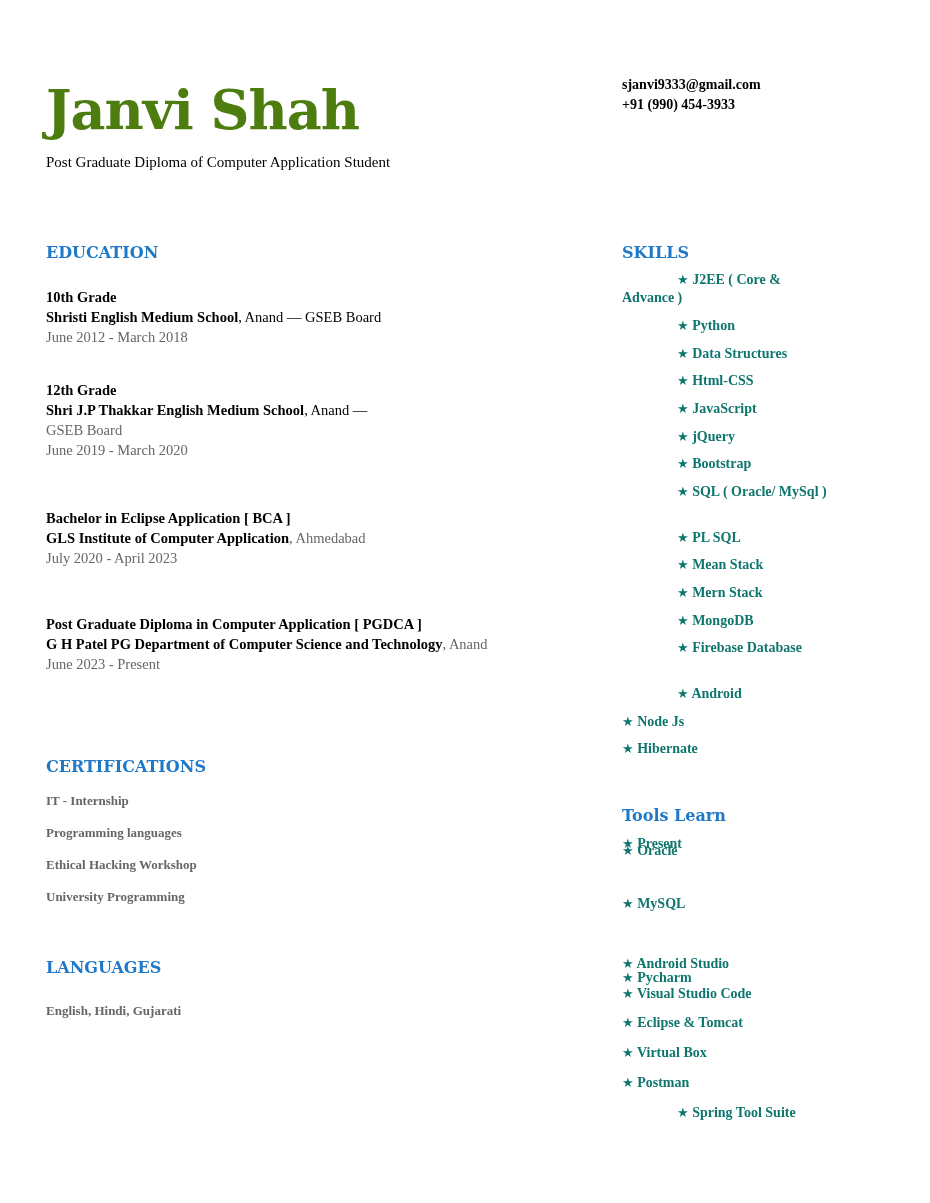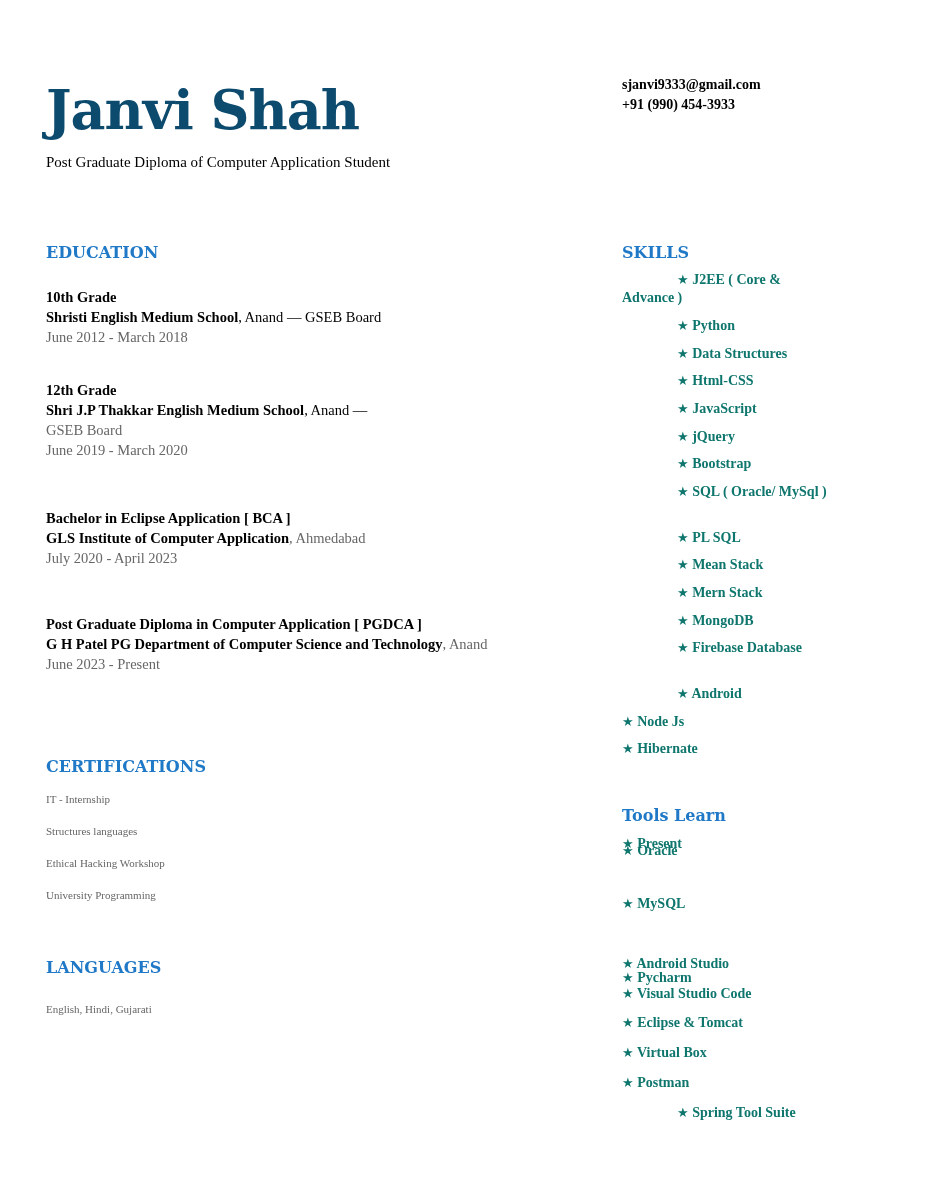--- a/index.html
+++ b/index.html
@@ -1,21 +1,21 @@
 <!DOCTYPE html>
 <html><head>
   <meta charset="utf-8">
   <style>
     html, body { margin: 0; padding: 0; background: #ffffff; }
     body { width: 930px; height: 1203px; position: relative; overflow: hidden; }
 
     .name {
       position: absolute; left: 46px; top: 78px;
       font-family: "DejaVu Serif", serif; font-weight: bold;
-      font-size: 54px; color: #0c4a6e; letter-spacing: -1px; margin: 0;
+      font-size: 54px; color: #4d7c0f; letter-spacing: -1px; margin: 0;
     }
     .subtitle {
       position: absolute; left: 46px; top: 154px;
       font-family: "Liberation Serif", serif; font-size: 15px; color: #000;
     }
     .contact {
       position: absolute; left: 622px; top: 75px;
       font-family: "Liberation Serif", serif; font-weight: bold; font-size: 14px; color: #000;
       line-height: 20px;
     }
@@ -23,21 +23,21 @@
       position: absolute;
       font-family: "DejaVu Serif", serif; font-weight: bold;
       font-size: 16px; color: #2079c7; margin: 0;
     }
     .edu-block { position: absolute; left: 46px; font-family: "Liberation Serif", serif; font-size: 14.5px; color: #000; line-height: 20px; }
     .edu-block .deg { font-weight: bold; }
     .edu-block .inst { font-weight: bold; }
     .edu-block .muted { color: #666; }
     .edu-block .date { color: #666; }
 
-    .cert { position: absolute; left: 46px; font-family: "Liberation Serif", serif; font-weight: normal; font-size: 11px; color: #666; }
+    .cert { position: absolute; left: 46px; font-family: "Liberation Serif", serif; font-weight: bold; font-size: 13px; color: #666; }
 
     .skill {
       position: absolute; left: 622px; width: 210px;
       font-family: Liberation Serif, serif; font-weight: bold; font-size: 14px; color: #0f766e;
       line-height: 18px;
     }
     .skill .indent { display: inline-block; width: 55px; }
     .star { font-weight: normal; font-size: 13px; }
   </style>
 </head>
@@ -72,21 +72,21 @@
 </div>
 
 <div class="edu-block" style="top:614px;">
   <div class="deg">Post Graduate Diploma in Computer Application [ PGDCA ]</div>
   <div><span class="inst">G H Patel PG Department of Computer Science and Technology</span><span class="muted">, Anand</span></div>
   <div class="date">June 2023 - Present</div>
 </div>
 
 <h2 class="h2" style="left:46px; top:757px;">CERTIFICATIONS</h2>
 <div class="cert" style="top:793px;">IT - Internship</div>
-<div class="cert" style="top:825px;">Structures languages</div>
+<div class="cert" style="top:825px;">Programming languages</div>
 <div class="cert" style="top:857px;">Ethical Hacking Workshop</div>
 <div class="cert" style="top:889px;">University Programming</div>
 
 <h2 class="h2" style="left:46px; top:958px;">LANGUAGES</h2>
 <div class="cert" style="top:1003px;">English, Hindi, Gujarati</div>
 
 <h2 class="h2" style="left:622px; top:243px;">SKILLS</h2>
 
 <div class="skill" style="top:271px;"><span class="indent"></span><span class="star">★</span> <span>J2EE ( Core &amp; Advance )</span></div>
 <div class="skill" style="top:317px;"><span class="indent"></span><span class="star">★</span> <span>Python</span></div>

